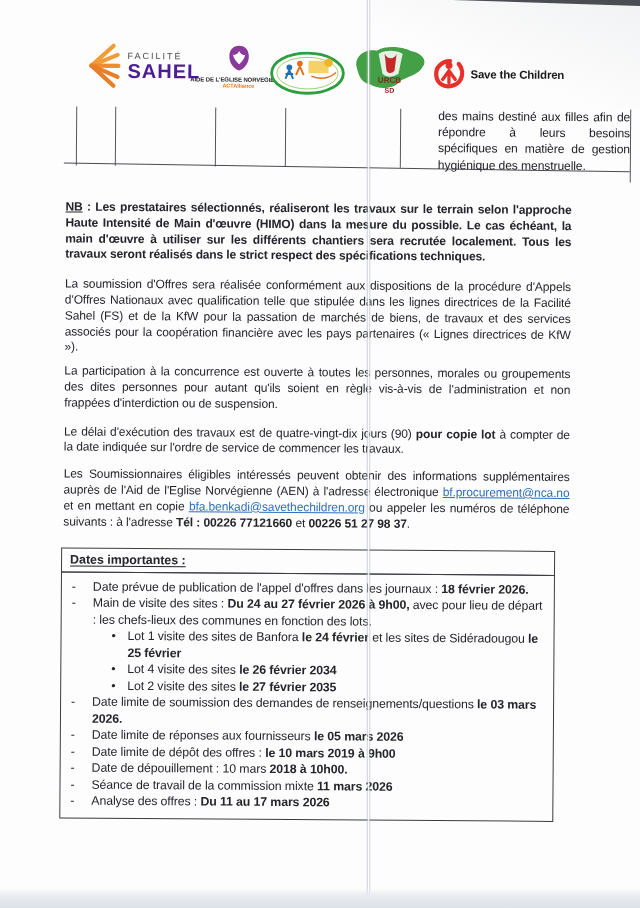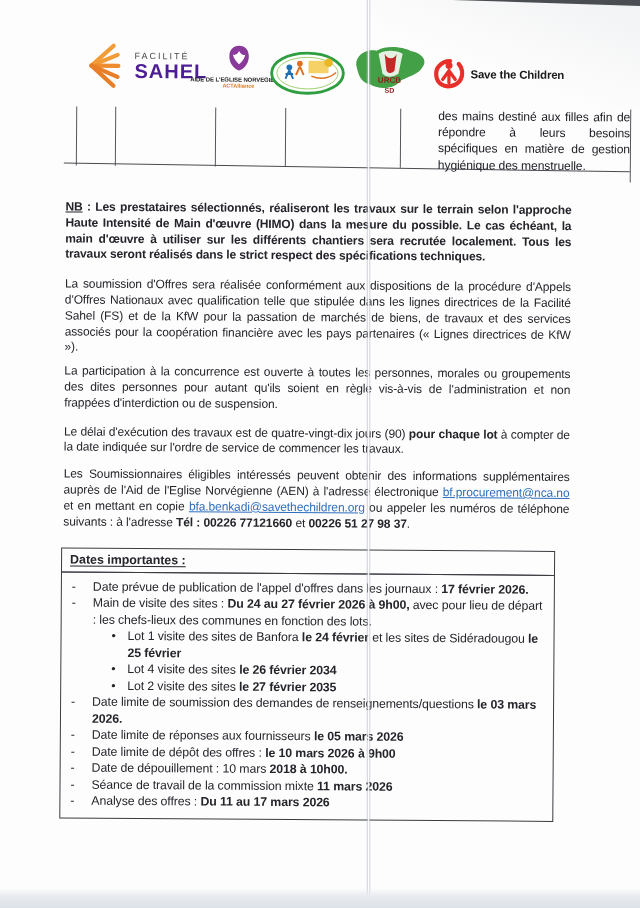--- a/index.html
+++ b/index.html
@@ -16,21 +16,21 @@
     background:linear-gradient(to right, rgba(190,195,205,0), rgba(186,191,202,0.55) 30%, rgba(255,255,255,0.9) 50%, rgba(186,191,202,0.5) 70%, rgba(190,195,205,0)); }
   .top-sliver { position:absolute; top:0; right:0; width:0; height:0;
     border-top:6px solid #4a4e53; border-left:188px solid transparent; }
   .top-right-shade { position:absolute; top:0; right:0; width:270px; height:110px;
     background:linear-gradient(200deg, rgba(205,209,216,0.25), rgba(205,209,216,0) 60%); }
   .bottom-band { position:absolute; bottom:0; left:0; width:100%; height:20px;
     background:linear-gradient(to bottom, rgba(226,229,235,0) , #e9ebf0 40%, #dde1e8); }
 
   
   .logos { position:absolute; left:0; top:40px; width:640px; height:66px; }
-  .logo-fs { position:absolute; left:88px; top:2px; display:flex; gap:14px; align-items:center; }
+  .logo-fs { position:absolute; left:88px; top:2px; display:flex; gap:7px; align-items:center; }
   .fs-top { font-size:9px; letter-spacing:2px; color:#4c4c4c; }
   .fs-bottom { font-size:20px; font-weight:700; letter-spacing:1px; color:#4c1d95; line-height:1.05; }
   .logo-aen { position:absolute; left:190px; top:5px; width:100px; text-align:center; }
   .aen-label { font-size:6px; font-weight:700; color:#1e1e1e; margin-top:1px; white-space:nowrap; letter-spacing:-0.1px; }
   .aen-sub { font-size:5.5px; color:#e07b1f; font-weight:700; }
   .logo-oval { position:absolute; left:270px; top:11px; }
   .logo-urcb { position:absolute; left:350px; top:2px; }
   .logo-stc { position:absolute; left:435px; top:17px; display:flex; gap:6px; align-items:center; }
   .stc-label { font-size:11.5px; font-weight:700; color:#181818; letter-spacing:-0.2px; }
 
@@ -139,31 +139,31 @@
       <span class="vline" style="left:402px"></span>
       <span class="tright"></span>
       <span class="tbottom"></span>
       <div class="tcell">des mains destiné aux filles afin de répondre à leurs besoins spécifiques en matière de gestion hygiénique des menstruelle.</div>
     </div>
 
     <div class="body">
       <p class="nb"><span class="b u">NB</span><span class="b"> : Les prestataires sélectionnés, réaliseront les travaux sur le terrain selon l'approche Haute Intensité de Main d'œuvre (HIMO) dans la mesure du possible. Le cas échéant, la main d'œuvre à utiliser sur les différents chantiers sera recrutée localement. Tous les travaux seront réalisés dans le strict respect des spécifications techniques.</span></p>
       <p class="p2">La soumission d'Offres sera réalisée conformément aux dispositions de la procédure d'Appels d'Offres Nationaux avec qualification telle que stipulée dans les lignes directrices de la Facilité Sahel (FS) et de la KfW pour la passation de marchés de biens, de travaux et des services associés pour la coopération financière avec les pays partenaires (« Lignes directrices de KfW »).</p>
       <p class="p3">La participation à la concurrence est ouverte à toutes les personnes, morales ou groupements des dites personnes pour autant qu'ils soient en règle vis-à-vis de l'administration et non frappées d'interdiction ou de suspension.</p>
-      <p class="p4"><span>Le délai d'exécution des travaux est de quatre-vingt-dix jours (90) </span><span class="b">pour chaque lot</span><span> à compter de la date indiquée sur l'ordre de service de commencer les travaux.</span></p>
+      <p class="p4"><span>Le délai d'exécution des travaux est de quatre-vingt-dix jours (90) </span><span class="b">pour copie lot</span><span> à compter de la date indiquée sur l'ordre de service de commencer les travaux.</span></p>
       <p class="p5"><span>Les Soumissionnaires éligibles intéressés peuvent obtenir des informations supplémentaires auprès de l'Aid de l'Eglise Norvégienne (AEN) à l'adresse électronique </span><span class="link">bf.procurement@nca.no</span><span> et en mettant en copie </span><span class="link">bfa.benkadi@savethechildren.org</span><span> ou appeler les numéros de téléphone suivants : à l'adresse </span><span class="b">Tél : 00226 77121660</span><span> et </span><span class="b">00226 51 27 98 37</span><span>.</span></p>
 
       <div class="datesbox">
         <div class="dates-title">
           <span>Dates importantes :</span>
         </div>
         <div class="dates-list">
           <div class="ditem">
               <span class="marker">-</span>
-              <div class="dtext"><span>Date prévue de publication de l'appel d'offres dans les journaux : </span><span class="b">17 février 2026.</span></div>
+              <div class="dtext"><span>Date prévue de publication de l'appel d'offres dans les journaux : </span><span class="b">18 février 2026.</span></div>
             </div>
           <div class="ditem">
               <span class="marker">-</span>
               <div class="dtext"><span>Main de visite des sites :  </span><span class="b">Du 24 au 27 février 2026 à 9h00,</span><span> avec pour lieu de départ : les chefs-lieux des communes en fonction des lots.</span></div>
             </div>
           <div class="ditem sub">
               <span class="marker">•</span>
               <div class="dtext"><span>Lot 1 visite des sites de Banfora </span><span class="b">le 24 février</span><span> et les sites de Sidéradougou </span><span class="b">le 25 février</span></div>
             </div>
           <div class="ditem sub">
@@ -177,21 +177,21 @@
           <div class="ditem">
               <span class="marker">-</span>
               <div class="dtext"><span>Date limite de soumission des demandes de renseignements/questions </span><span class="b">le 03 mars 2026.</span></div>
             </div>
           <div class="ditem">
               <span class="marker">-</span>
               <div class="dtext"><span>Date limite de réponses aux fournisseurs </span><span class="b">le 05 mars 2026</span></div>
             </div>
           <div class="ditem">
               <span class="marker">-</span>
-              <div class="dtext"><span>Date limite de dépôt des offres : </span><span class="b">le 10 mars 2026 à 9h00</span></div>
+              <div class="dtext"><span>Date limite de dépôt des offres : </span><span class="b">le 10 mars 2019 à 9h00</span></div>
             </div>
           <div class="ditem">
               <span class="marker">-</span>
               <div class="dtext"><span>Date de dépouillement : 10 mars </span><span class="b">2018 à 10h00.</span></div>
             </div>
           <div class="ditem">
               <span class="marker">-</span>
               <div class="dtext"><span>Séance de travail de la commission mixte </span><span class="b">11 mars 2026</span></div>
             </div>
           <div class="ditem">

